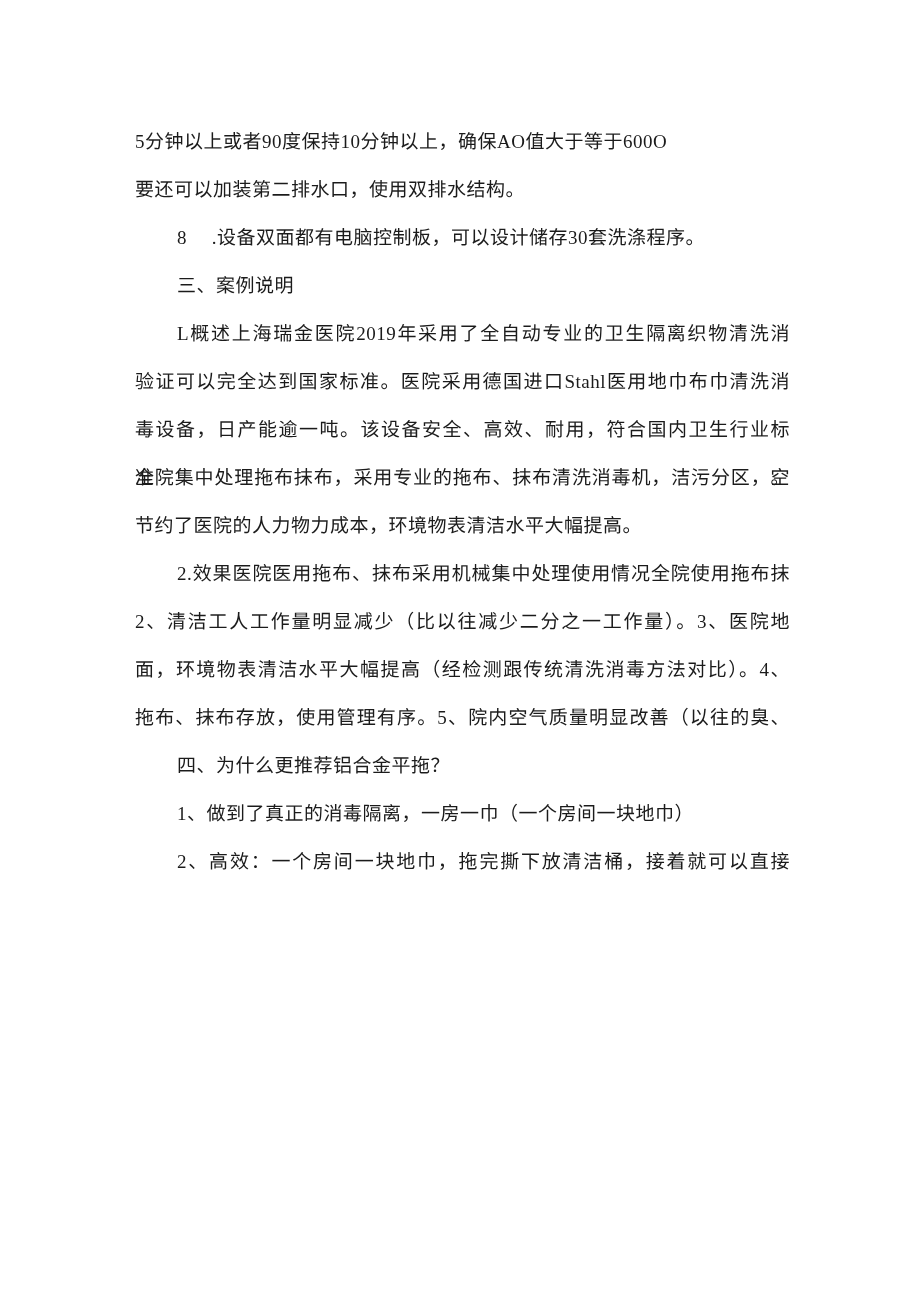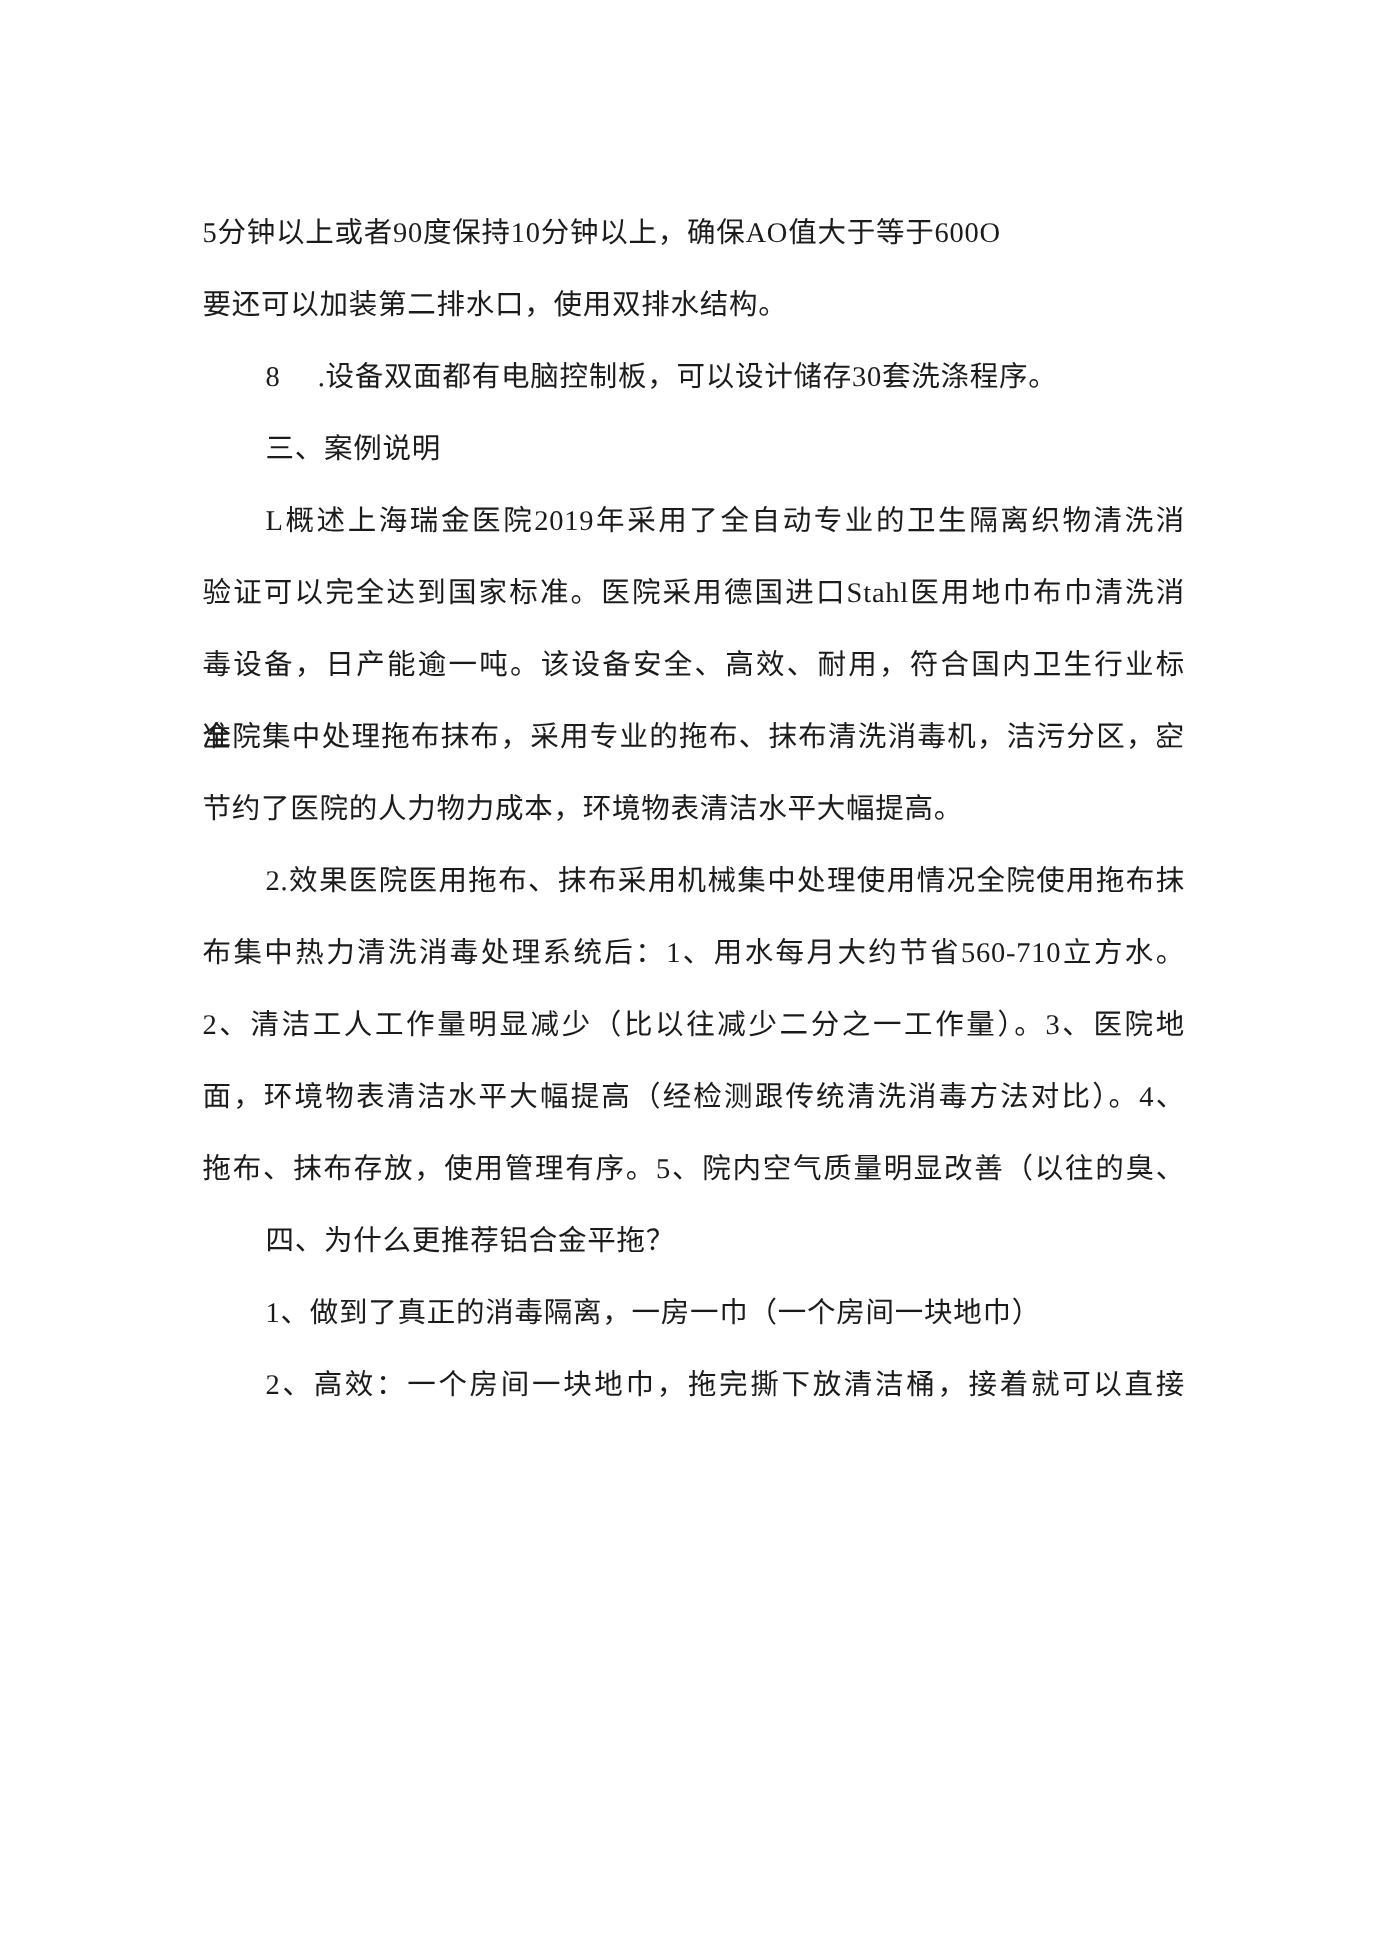--- a/index.html
+++ b/index.html
@@ -10,21 +10,21 @@
   .page {
     position: relative;
     width: 920px;
     height: 1301px;
     background: #ffffff;
     overflow: hidden;
   }
   .text-block {
     position: absolute;
     left: 135px;
-    top: 132px;
+    top: 118px;
     width: 655px;
   }
   .line {
     height: 48px;
     line-height: 48px;
     font-size: 19px;
     font-family: "Liberation Serif", "DejaVu Serif", serif;
     color: #1b1b1b;
     letter-spacing: 0.5px;
     text-align: left;
@@ -48,21 +48,20 @@
       <div class="line">5分钟以上或者90度保持10分钟以上，确保AO值大于等于600O</div>
       <div class="line">要还可以加装第二排水口，使用双排水结构。</div>
       <div class="line indent">8　 .设备双面都有电脑控制板，可以设计储存30套洗涤程序。</div>
       <div class="line indent">三、案例说明</div>
       <div class="line indent fill">L概述上海瑞金医院2019年采用了全自动专业的卫生隔离织物清洗消</div>
       <div class="line fill">验证可以完全达到国家标准。医院采用德国进口Stahl医用地巾布巾清洗消</div>
       <div class="line fill">毒设备，日产能逾一吨。该设备安全、高效、耐用，符合国内卫生行业标准。</div>
       <div class="line fill">全院集中处理拖布抹布，采用专业的拖布、抹布清洗消毒机，洁污分区，空</div>
       <div class="line">节约了医院的人力物力成本，环境物表清洁水平大幅提高。</div>
       <div class="line indent fill">2.效果医院医用拖布、抹布采用机械集中处理使用情况全院使用拖布抹</div>
-      <div class="line fill">布集中热力清洗消毒处理系统后：1、用水每月大约节省560-710立方水。</div>
       <div class="line fill">2、清洁工人工作量明显减少（比以往减少二分之一工作量）。3、医院地</div>
       <div class="line fill">面，环境物表清洁水平大幅提高（经检测跟传统清洗消毒方法对比）。4、</div>
       <div class="line fill">拖布、抹布存放，使用管理有序。5、院内空气质量明显改善（以往的臭、</div>
       <div class="line indent">四、为什么更推荐铝合金平拖？</div>
       <div class="line indent">1、做到了真正的消毒隔离，一房一巾（一个房间一块地巾）</div>
       <div class="line indent fill">2、高效：一个房间一块地巾，拖完撕下放清洁桶，接着就可以直接</div>
     </div>
 </div>
 
 </body></html>

